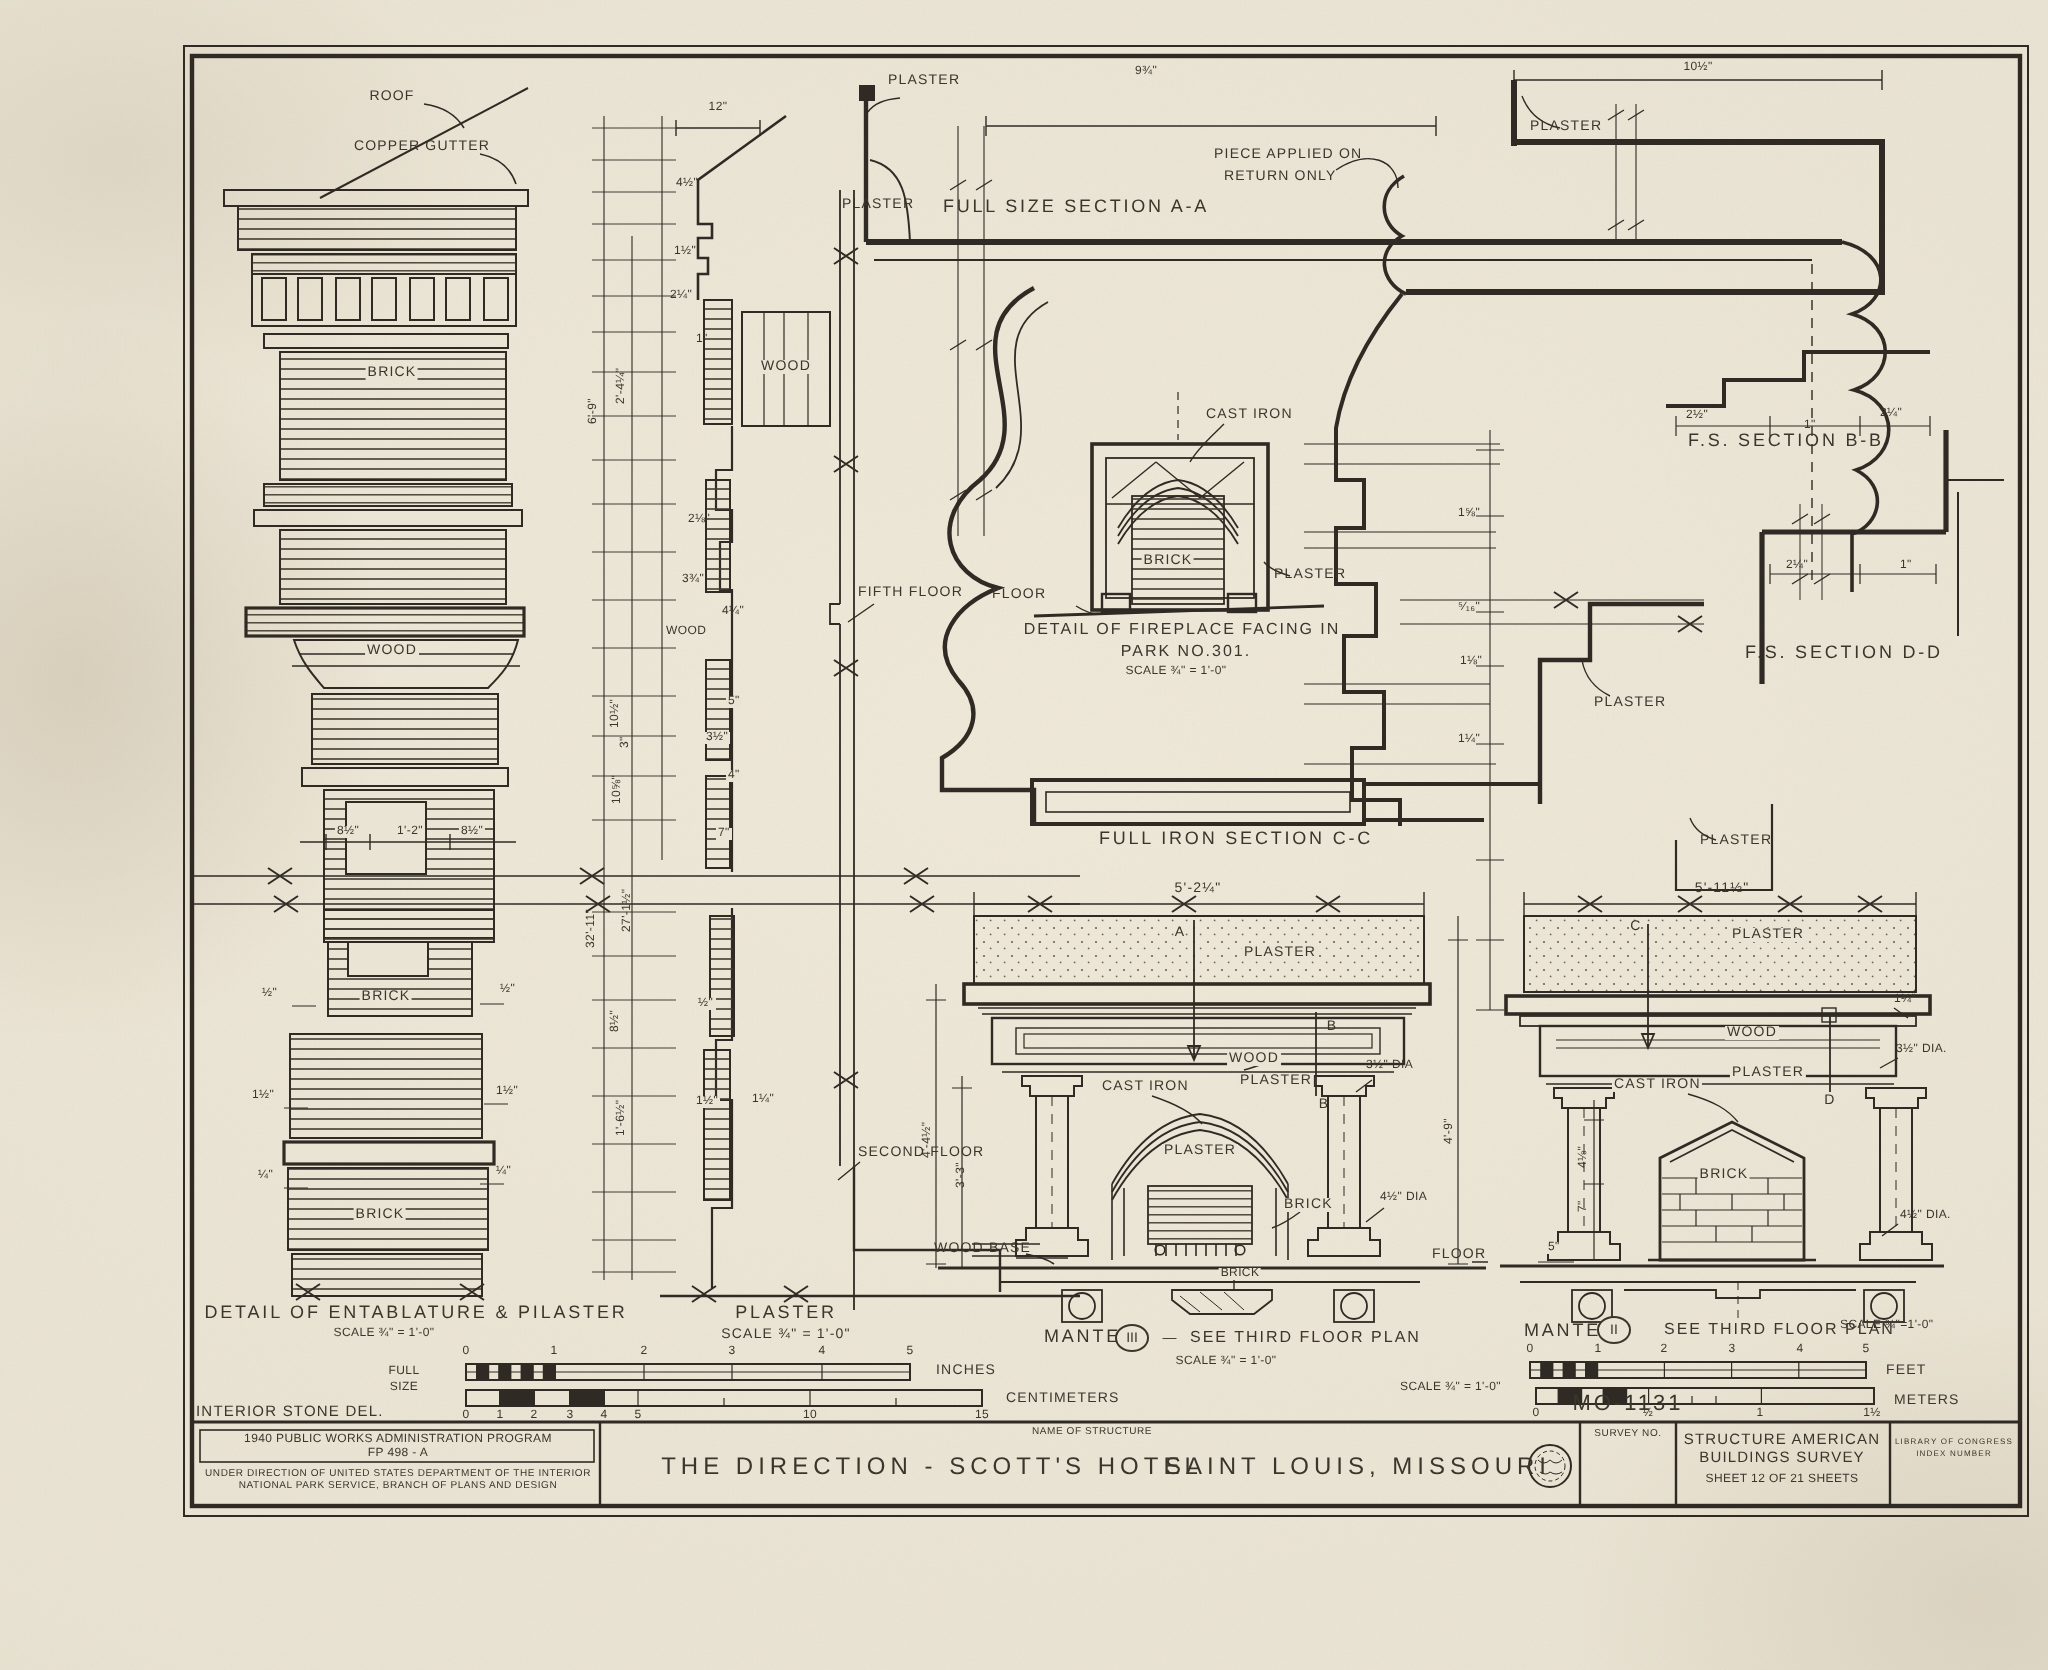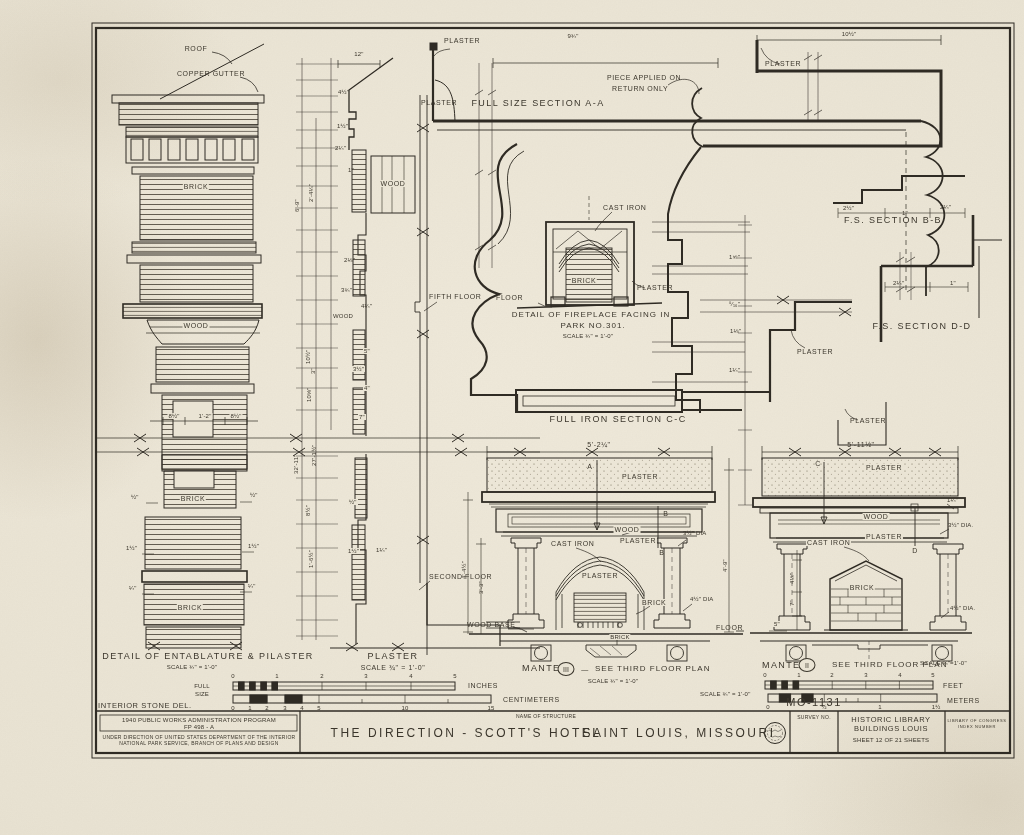--- a/index.html
+++ b/index.html
@@ -466,19 +466,19 @@
 <div class="lb" style="left:98px;top:702px;font-size:7.5px">INTERIOR STONE DEL.</div>
 <div class="lb c s6" style="left:199px;top:717px">1940 PUBLIC WORKS ADMINISTRATION PROGRAM</div>
 <div class="lb c s6" style="left:199px;top:724px">FP 498 - A</div>
 <div class="lb c s5" style="left:199px;top:735px">UNDER DIRECTION OF UNITED STATES DEPARTMENT OF THE INTERIOR</div>
 <div class="lb c s5" style="left:199px;top:741px">NATIONAL PARK SERVICE, BRANCH OF PLANS AND DESIGN</div>
 <div class="lb c s5" style="left:546px;top:714px">NAME OF STRUCTURE</div>
 <div class="lb c s12" style="left:466px;top:727px">THE DIRECTION - SCOTT'S HOTEL</div>
 <div class="lb c s12" style="left:679px;top:727px">SAINT LOUIS, MISSOURI</div>
 <div class="lb c s5" style="left:814px;top:715px">SURVEY NO.</div>
 <div class="lb c s11" style="left:814px;top:697px">MO-1131</div>
-<div class="lb c" style="left:891px;top:716px;font-size:7.5px">HISTORIC LIBRARY</div>
-<div class="lb c" style="left:891px;top:725px;font-size:7.5px">BUILDINGS LOUIS</div>
+<div class="lb c" style="left:891px;top:716px;font-size:7.5px">STRUCTURE AMERICAN</div>
+<div class="lb c" style="left:891px;top:725px;font-size:7.5px">BUILDINGS SURVEY</div>
 <div class="lb c s6" style="left:891px;top:737px">SHEET 12 OF 21 SHEETS</div>
 <div class="lb c" style="left:977px;top:719px;font-size:4px">LIBRARY OF CONGRESS</div>
 <div class="lb c" style="left:977px;top:725px;font-size:4px">INDEX NUMBER</div>
 
 </div>
 
 </body></html>

